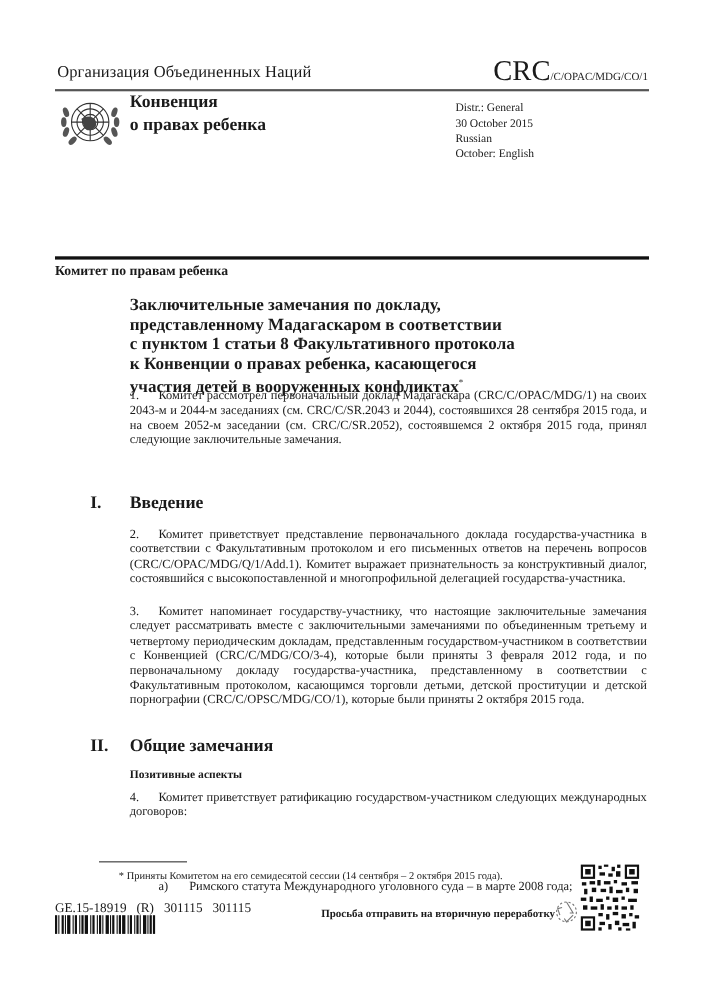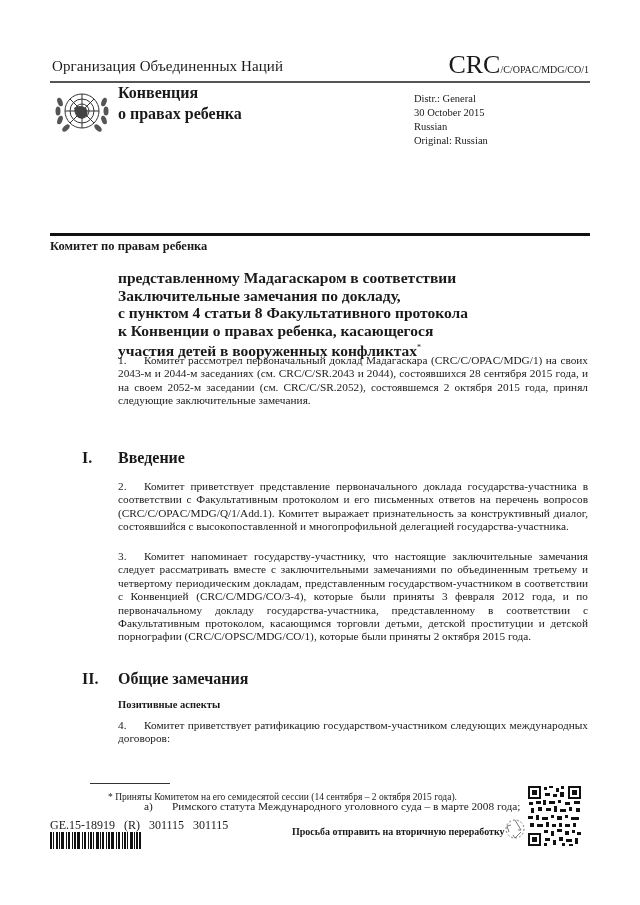--- a/index.html
+++ b/index.html
@@ -72,30 +72,30 @@
 
 <div class="abs body-title">
   <div>Конвенция</div>
   <div>о правах ребенка</div>
 </div>
 
 <div class="abs distr">
   <div>Distr.: General</div>
   <div>30 October 2015</div>
   <div>Russian</div>
-  <div>Original: Russian</div>
+  <div>October: English</div>
 </div>
 
 <div class="abs rule-mid"></div>
 <div class="abs committee">Комитет по правам ребенка</div>
 
 <div class="abs doc-title">
+  <div>Заключительные замечания по докладу,</div>
   <div>представленному Мадагаскаром в соответствии</div>
-  <div>Заключительные замечания по докладу,</div>
-  <div>с пунктом 4 статьи 8 Факультативного протокола</div>
+  <div>с пунктом 1 статьи 8 Факультативного протокола</div>
   <div>к Конвенции о правах ребенка, касающегося</div>
   <div><span>участия детей в вооруженных конфликтах</span><sup>*</sup></div>
 </div>
 
 <div class="abs para" style="top:354px;">
   <span class="num">1.</span><span>Комитет рассмотрел первоначальный доклад Мадагаскара (CRC/C/OPAC/MDG/1) на своих 2043-м и 2044-м заседаниях (см. CRC/C/SR.2043 и 2044), состоявшихся 28 сентября 2015 года, и на своем 2052-м заседании (см. CRC/C/SR.2052), состоявшемся 2 октября 2015 года, принял следующие заключительные замечания.</span>
 </div>
 
 <div class="abs heading" style="left:82px; top:449px;">
   <span class="roman">I.</span><span>Введение</span>

